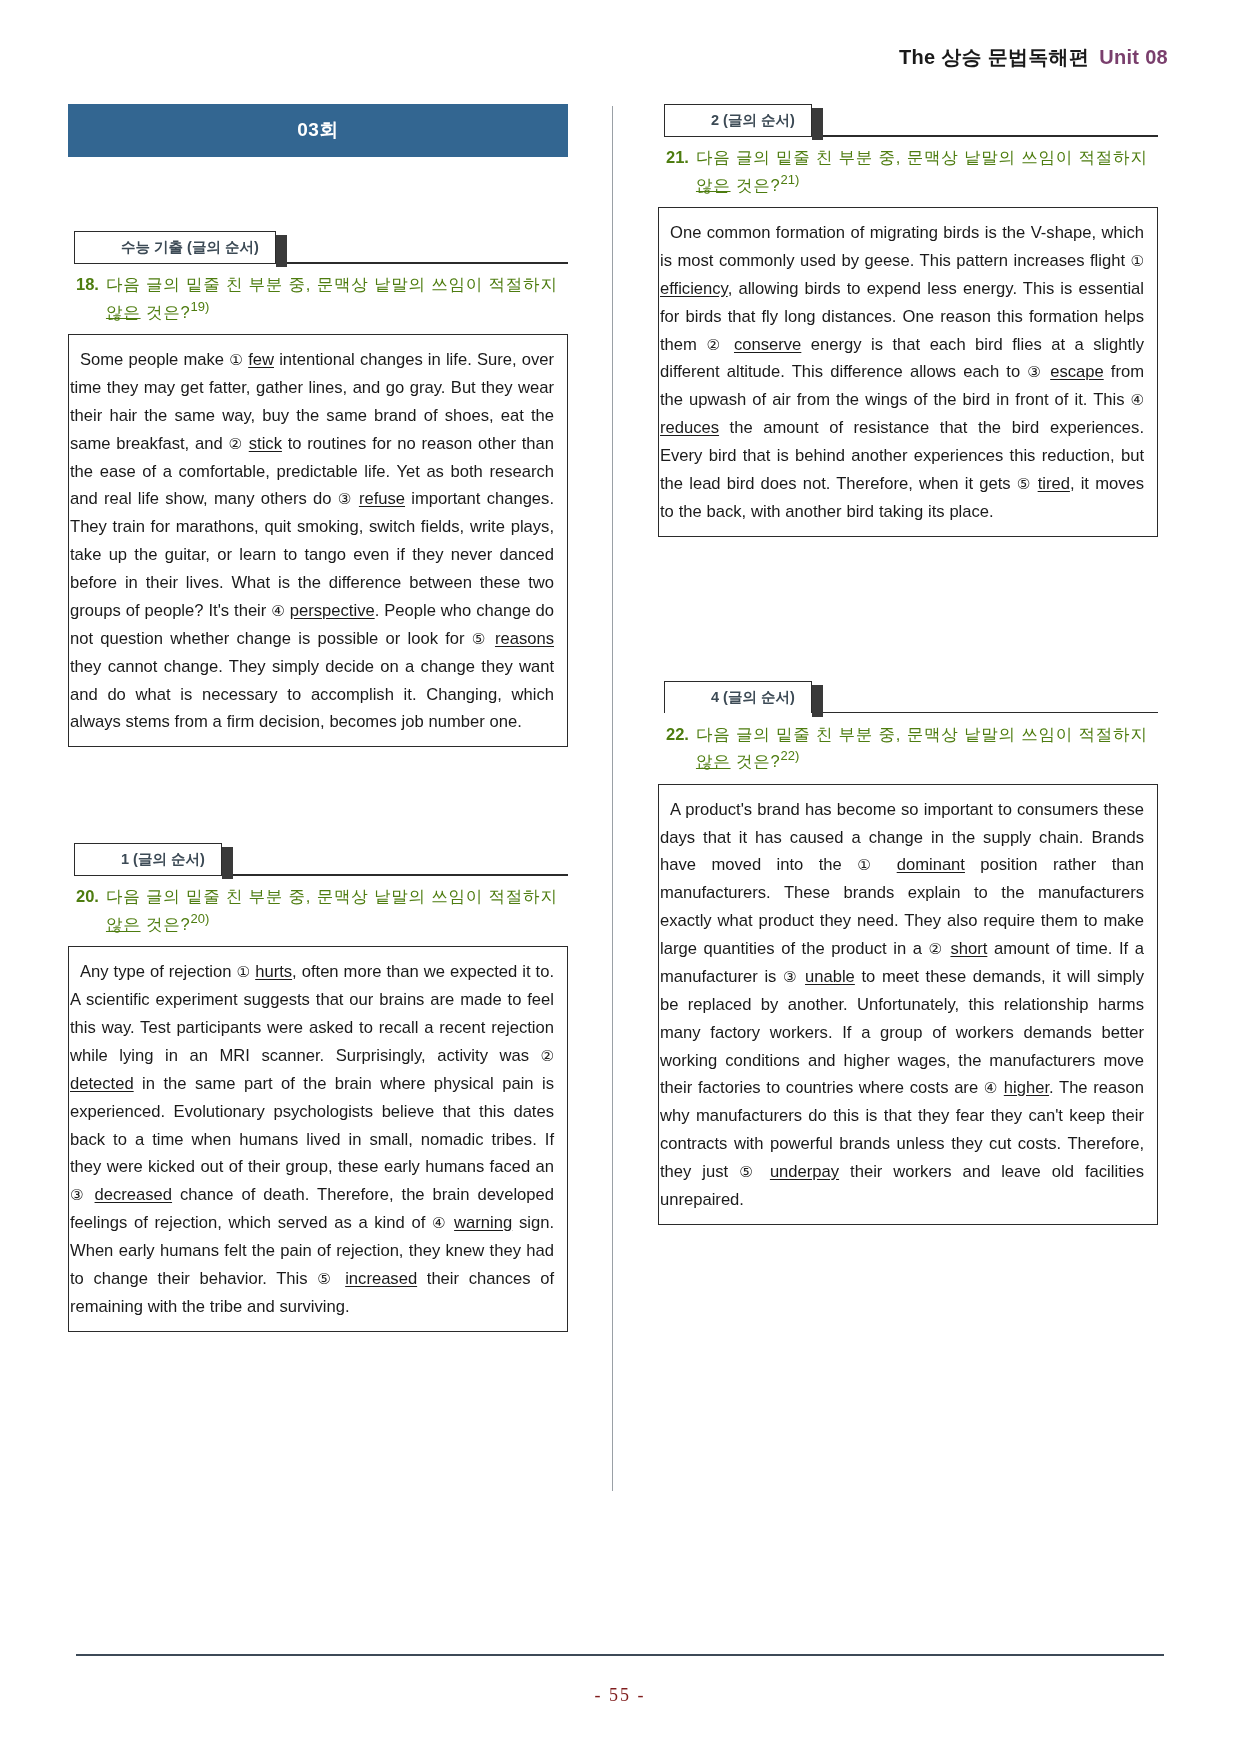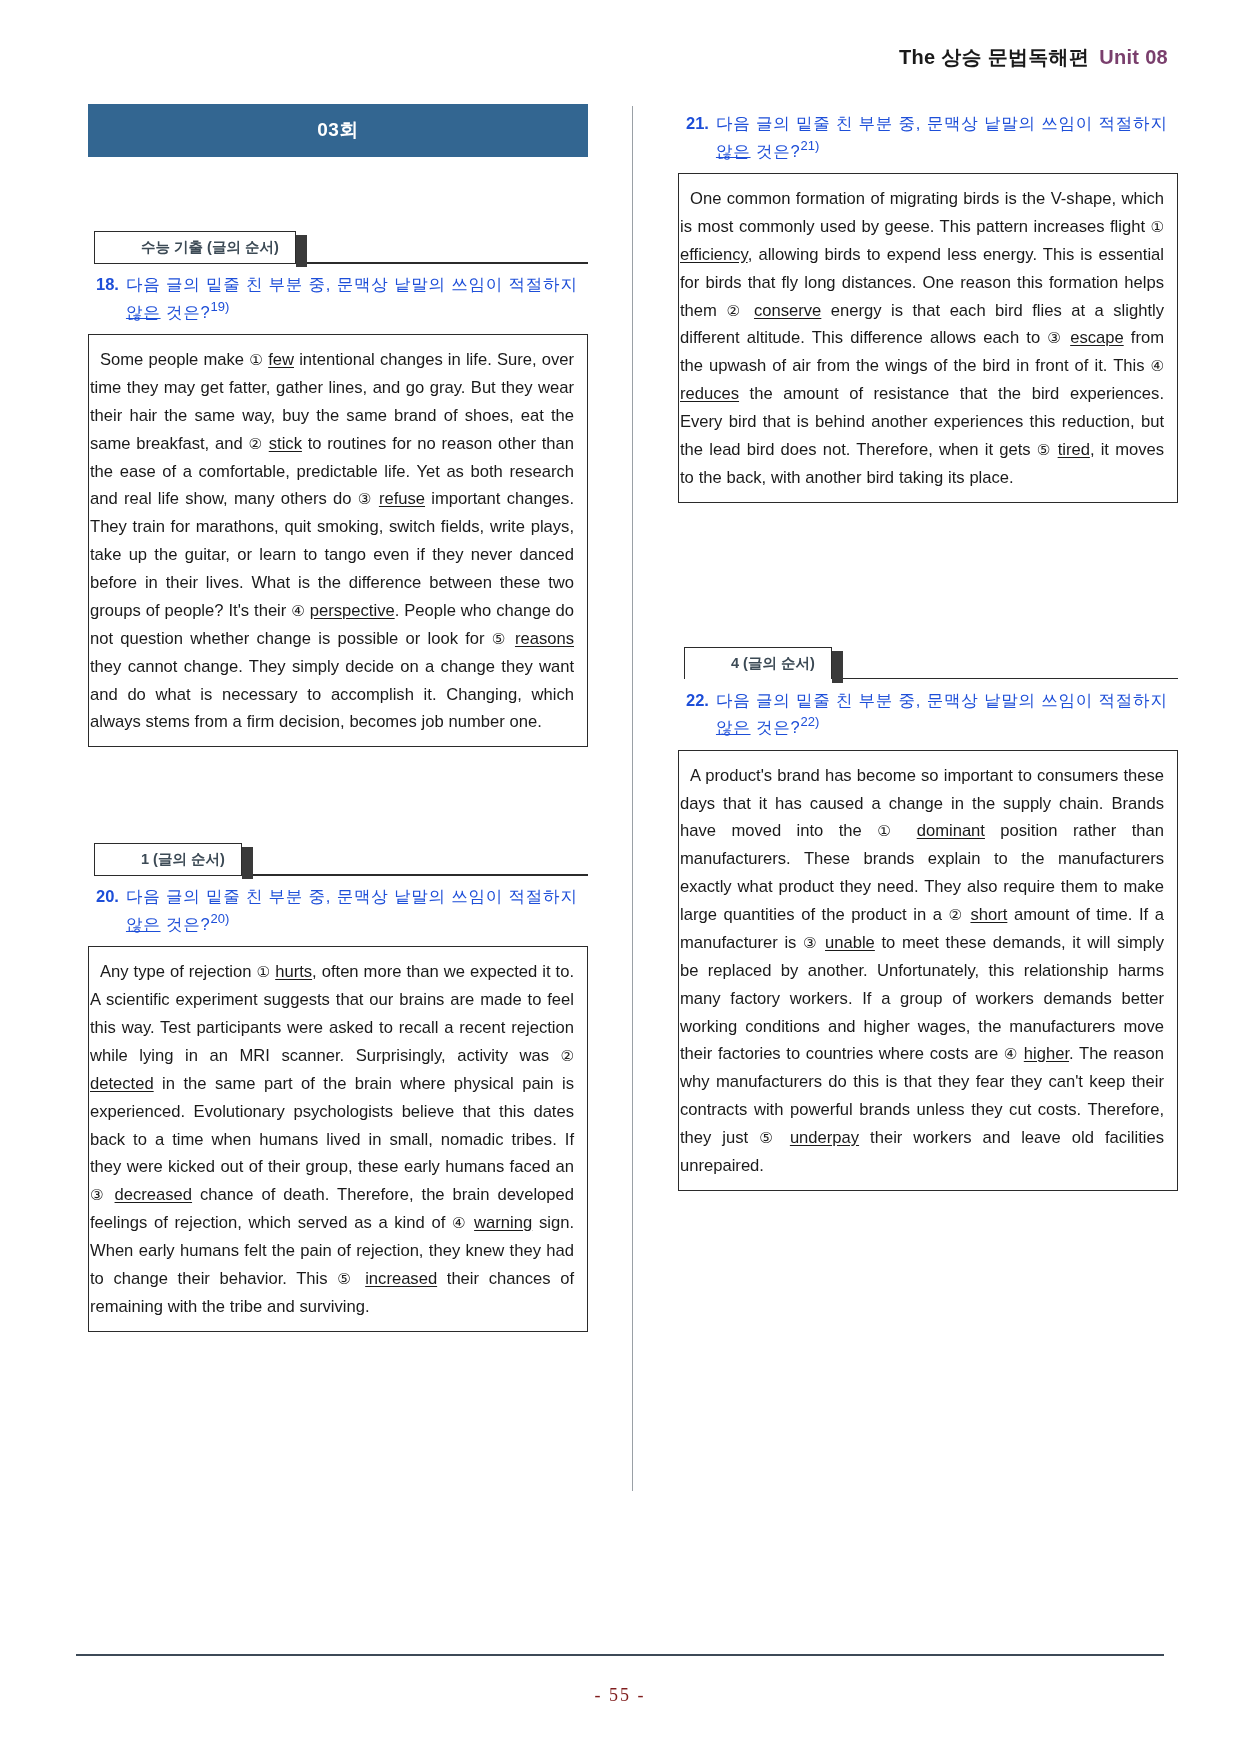--- a/index.html
+++ b/index.html
@@ -36,21 +36,21 @@
   .page-header .unit {
     color: #7a3f6d;
     margin-left: 10px;
     margin-top: 35px;
   }
 
   
   .columns {
     position: absolute;
     top: 104px;
-    left: 88px;
+    left: 68px;
     width: 1090px;
     display: flex;
     gap: 0px;
   }
   .col {
     width: 500px;
     box-sizing: border-box;
   }
   .col-left { padding-right: 0; }
   .col-gap { width: 90px; position: relative; }
@@ -114,21 +114,21 @@
     height: 1.6px;
     background: #2b2b2b;
   }
 
   
   .q-prompt {
     display: flex;
     align-items: flex-start;
     font-size: 16.5px;
     line-height: 1.5;
-    color: #1d4ed8;
+    color: #4d7c0f;
     margin: 7px 0 10px 0;
     padding-left: 8px;
     justify-content: flex-end;
   }
   .q-num {
     font-weight: bold;
     margin-right: 7px;
     flex: none;
     font-size: 16.5px;
   }
@@ -232,20 +232,27 @@
 
     </div>
 
     <div class="col-gap">
       <div class="col-divider"></div>
     </div>
 
     <div class="col col-right">
 
       <div class="qblock">
+        <div class="tab-wrap">
+          <div class="tab-rule"></div>
+          <div class="tab-box" id="tab-r0">
+            <span>2 (글의 순서)</span>
+          </div>
+          <div class="tab-shadow" id="tabsh-r0" style="left: 154px;"></div>
+        </div>
         <div class="q-prompt">
           <span class="q-num">21.</span>
           <span class="q-text"><span>다음 글의 밑줄 친 부분 중, 문맥상 낱말의 쓰임이 적절하지 </span><span class="neg">않은</span><span> 것은?</span><sup>21)</sup></span>
         </div>
         <div class="passage">
           <p>One common formation of migrating birds is the V-shape, which is most commonly used by geese. This pattern increases flight <span class="cnum">①</span> <u>efficiency</u>, allowing birds to expend less energy. This is essential for birds that fly long distances. One reason this formation helps them <span class="cnum">②</span> <u>conserve</u> energy is that each bird flies at a slightly different altitude. This difference allows each to <span class="cnum">③</span> <u>escape</u> from the upwash of air from the wings of the bird in front of it. This <span class="cnum">④</span> <u>reduces</u> the amount of resistance that the bird experiences. Every bird that is behind another experiences this reduction, but the lead bird does not. Therefore, when it gets <span class="cnum">⑤</span> <u>tired</u>, it moves to the back, with another bird taking its place.</p>
         </div>
       </div>
 
       <div class="gap-xl"></div>

